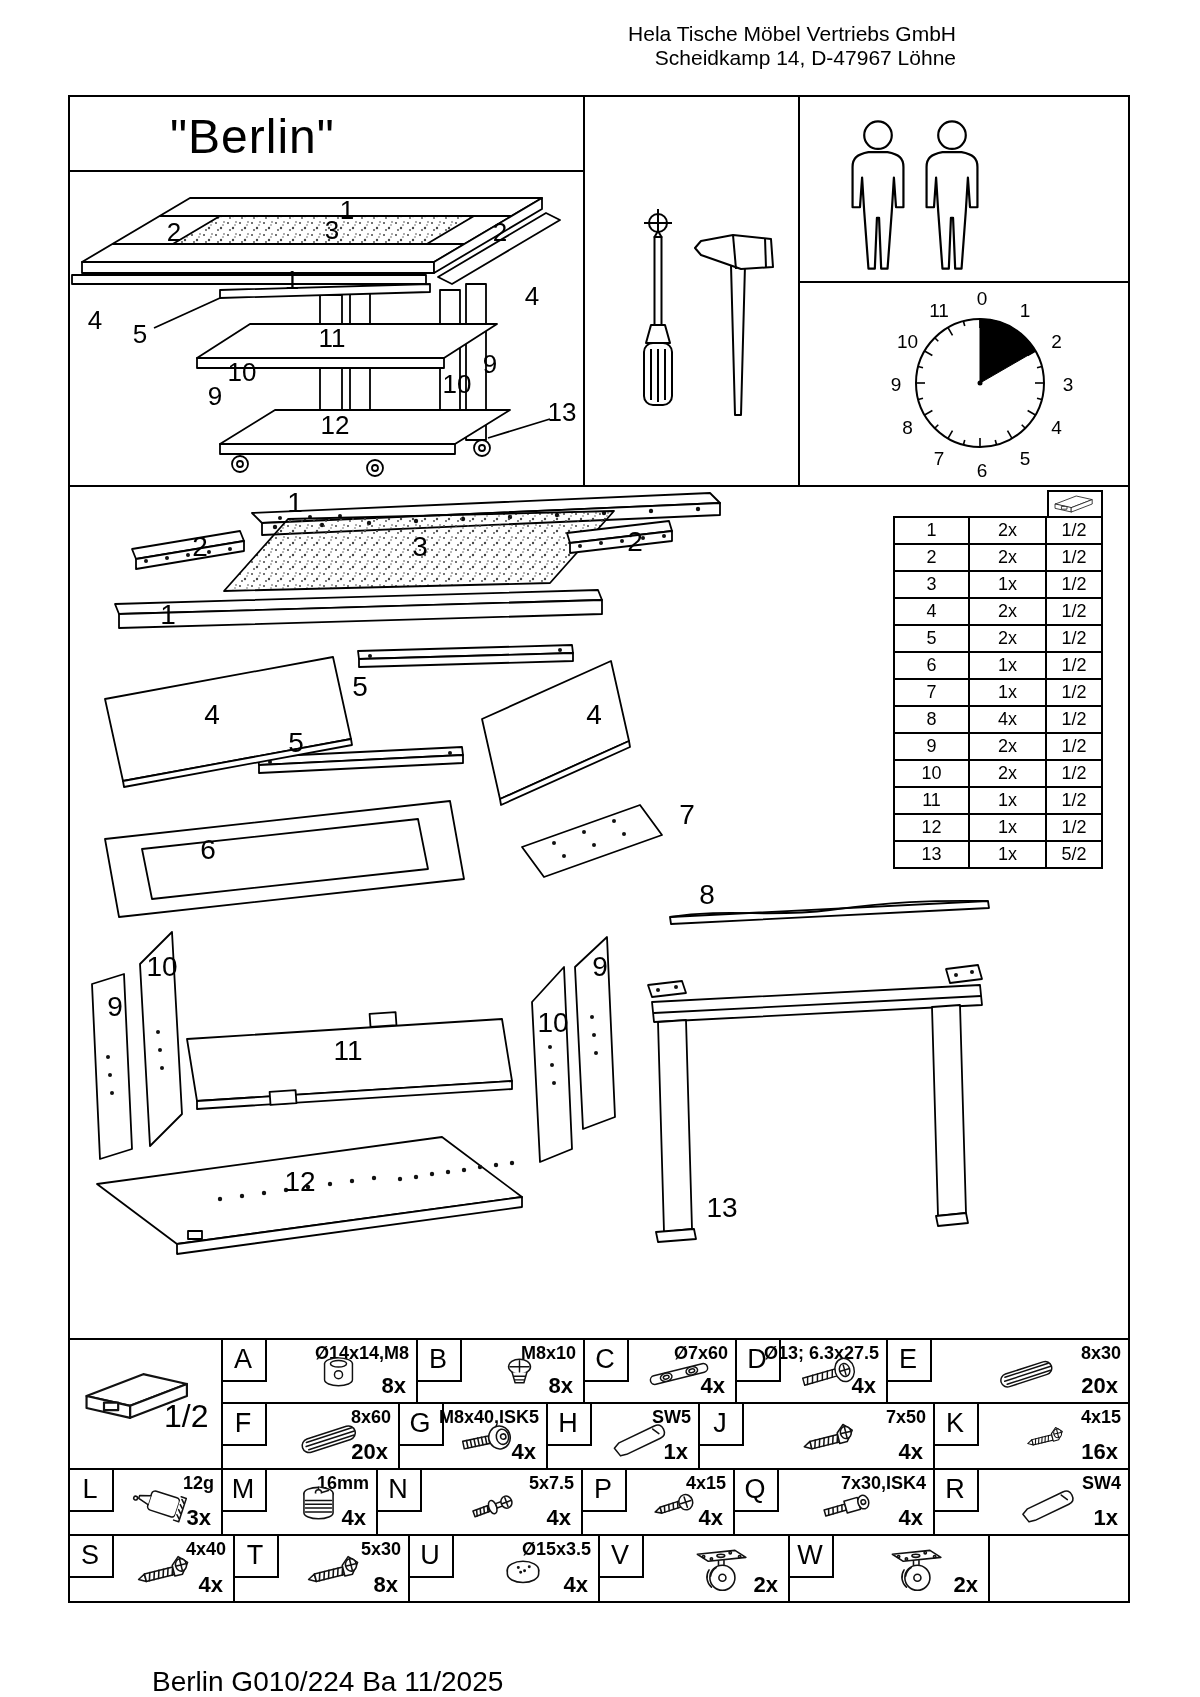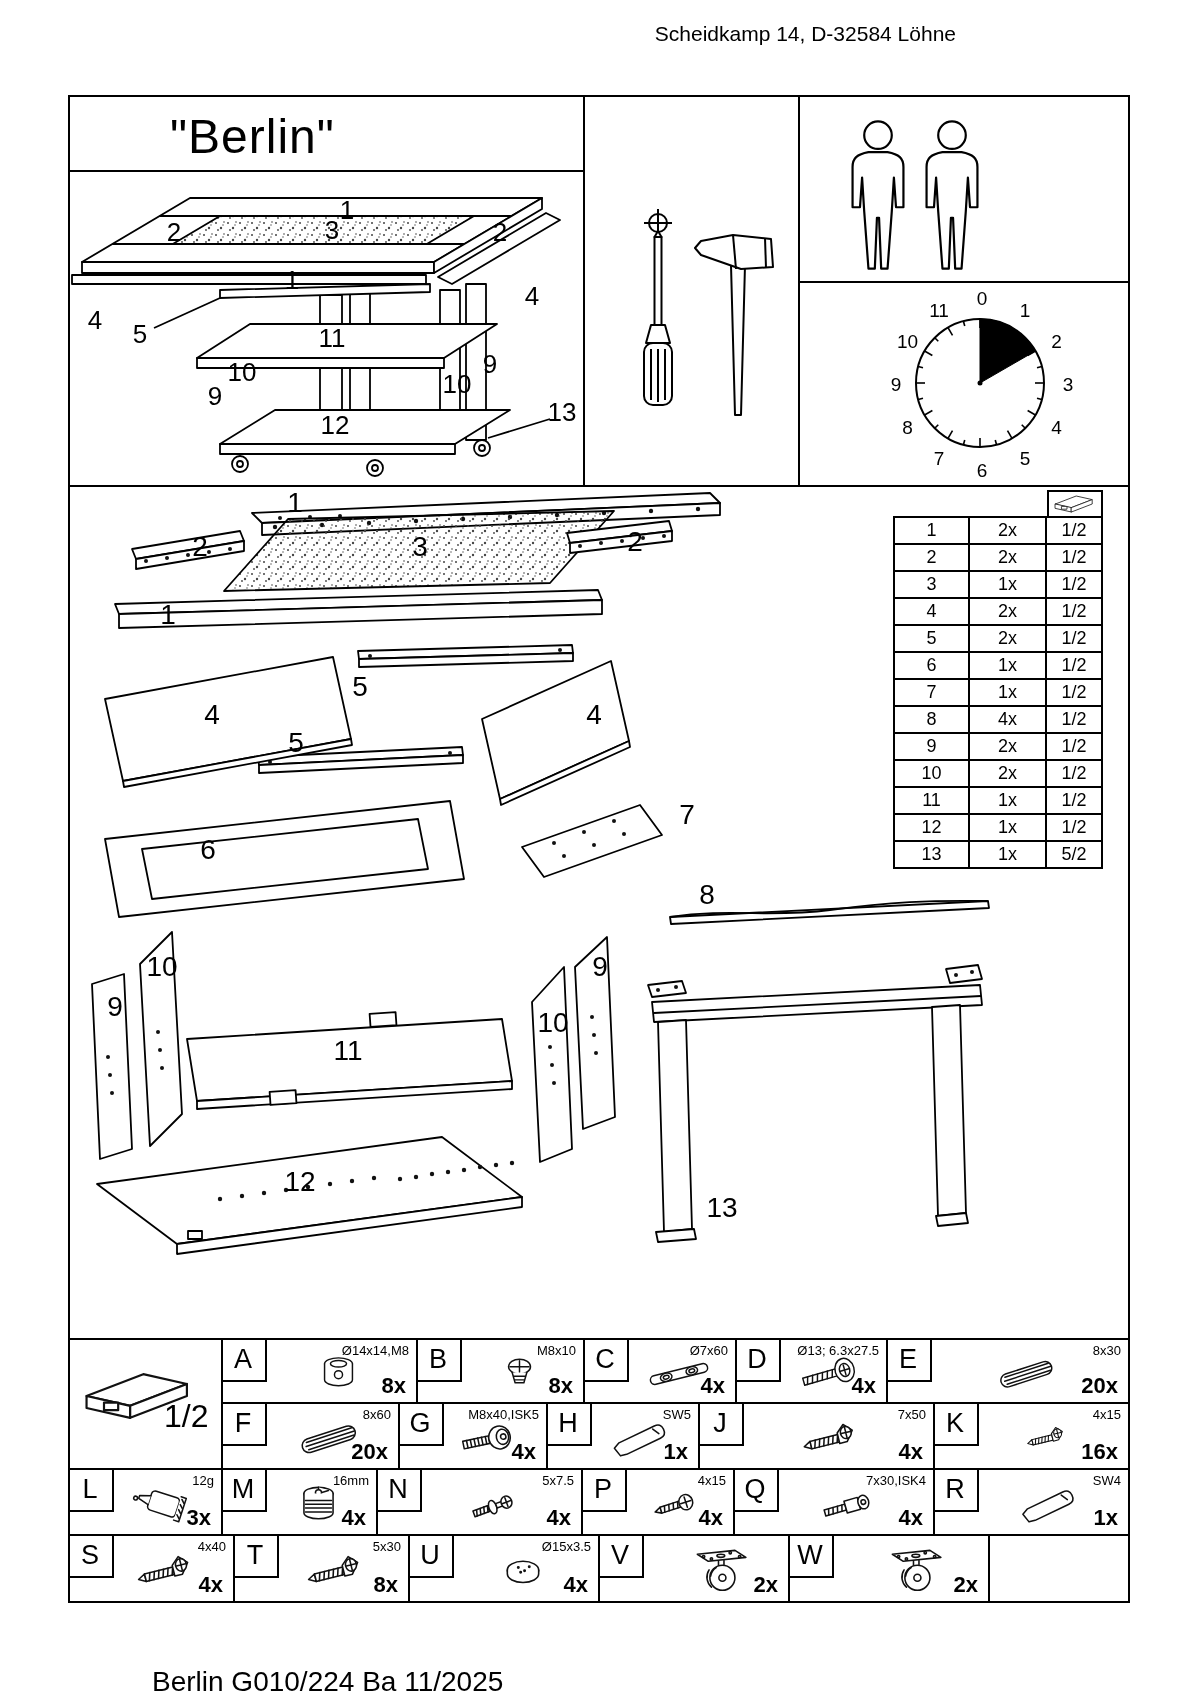--- a/index.html
+++ b/index.html
@@ -26,37 +26,38 @@
   .pt-cell{box-sizing:border-box;border:2px solid #000;height:29px;display:flex;
            align-items:center;justify-content:center;font-size:18px;background:#fff;}
   .pt-cell + .pt-cell{margin-left:-2px;}
   .pt-c1{width:77px;} .pt-c2{width:79px;} .pt-c3{width:58px;}
   
   #hardware{position:absolute;left:68px;top:1338px;width:1062px;height:265px;}
   .hw-cell{position:absolute;border:2px solid #000;box-sizing:border-box;background:#fff;}
   .hw-letter{position:absolute;left:-2px;top:-2px;width:44px;height:42px;border-right:2px solid #000;
              border-bottom:2px solid #000;display:flex;align-items:center;justify-content:center;
              font-size:27px;}
-  .hw-size{position:absolute;top:3px;right:7px;font-size:13px;white-space:nowrap;}
+  .hw-size{position:absolute;top:3px;right:7px;font-size:18px;white-space:nowrap;font-weight:bold;}
   .hw-qty{position:absolute;bottom:3px;right:10px;font-size:22px;font-weight:bold;}
   .hw-icon{position:absolute;left:44px;right:6px;top:12px;bottom:6px;}
   .hw-icon svg{width:100%;height:100%;}
   .hw-icon svg *, .pt-iconcell svg *, .halfcell svg *{stroke:#111;stroke-width:2;fill:#fff;
       stroke-linejoin:round;stroke-linecap:round;}
   .halfcell{position:absolute;border:2px solid #000;box-sizing:border-box;background:#fff;}
   .halfcell .hc-text{position:absolute;left:94px;top:58px;font-size:32px;}
   .halfcell svg{position:absolute;left:10px;top:22px;width:120px;height:68px;}
 </style>
 </head>
 <body>
 
 <div class="page">
 
   <div class="header">
-    <div>Scheidkamp 14, D-32584 Löhne</div>
+    <div>Hela Tische Möbel Vertriebs GmbH</div>
+    <div>Scheidkamp 14, D-47967 Löhne</div>
   </div>
 
   <div class="box" style="left:68px;top:95px;width:517px;height:77px;">
     <div class="title">"Berlin"</div>
   </div>
 
   <div class="box" style="left:68px;top:170px;width:517px;height:317px;">
     <svg class="line-art" viewBox="0 0 513 313">
       <defs>
         <pattern id="stipA" width="12" height="12" patternUnits="userSpaceOnUse">

